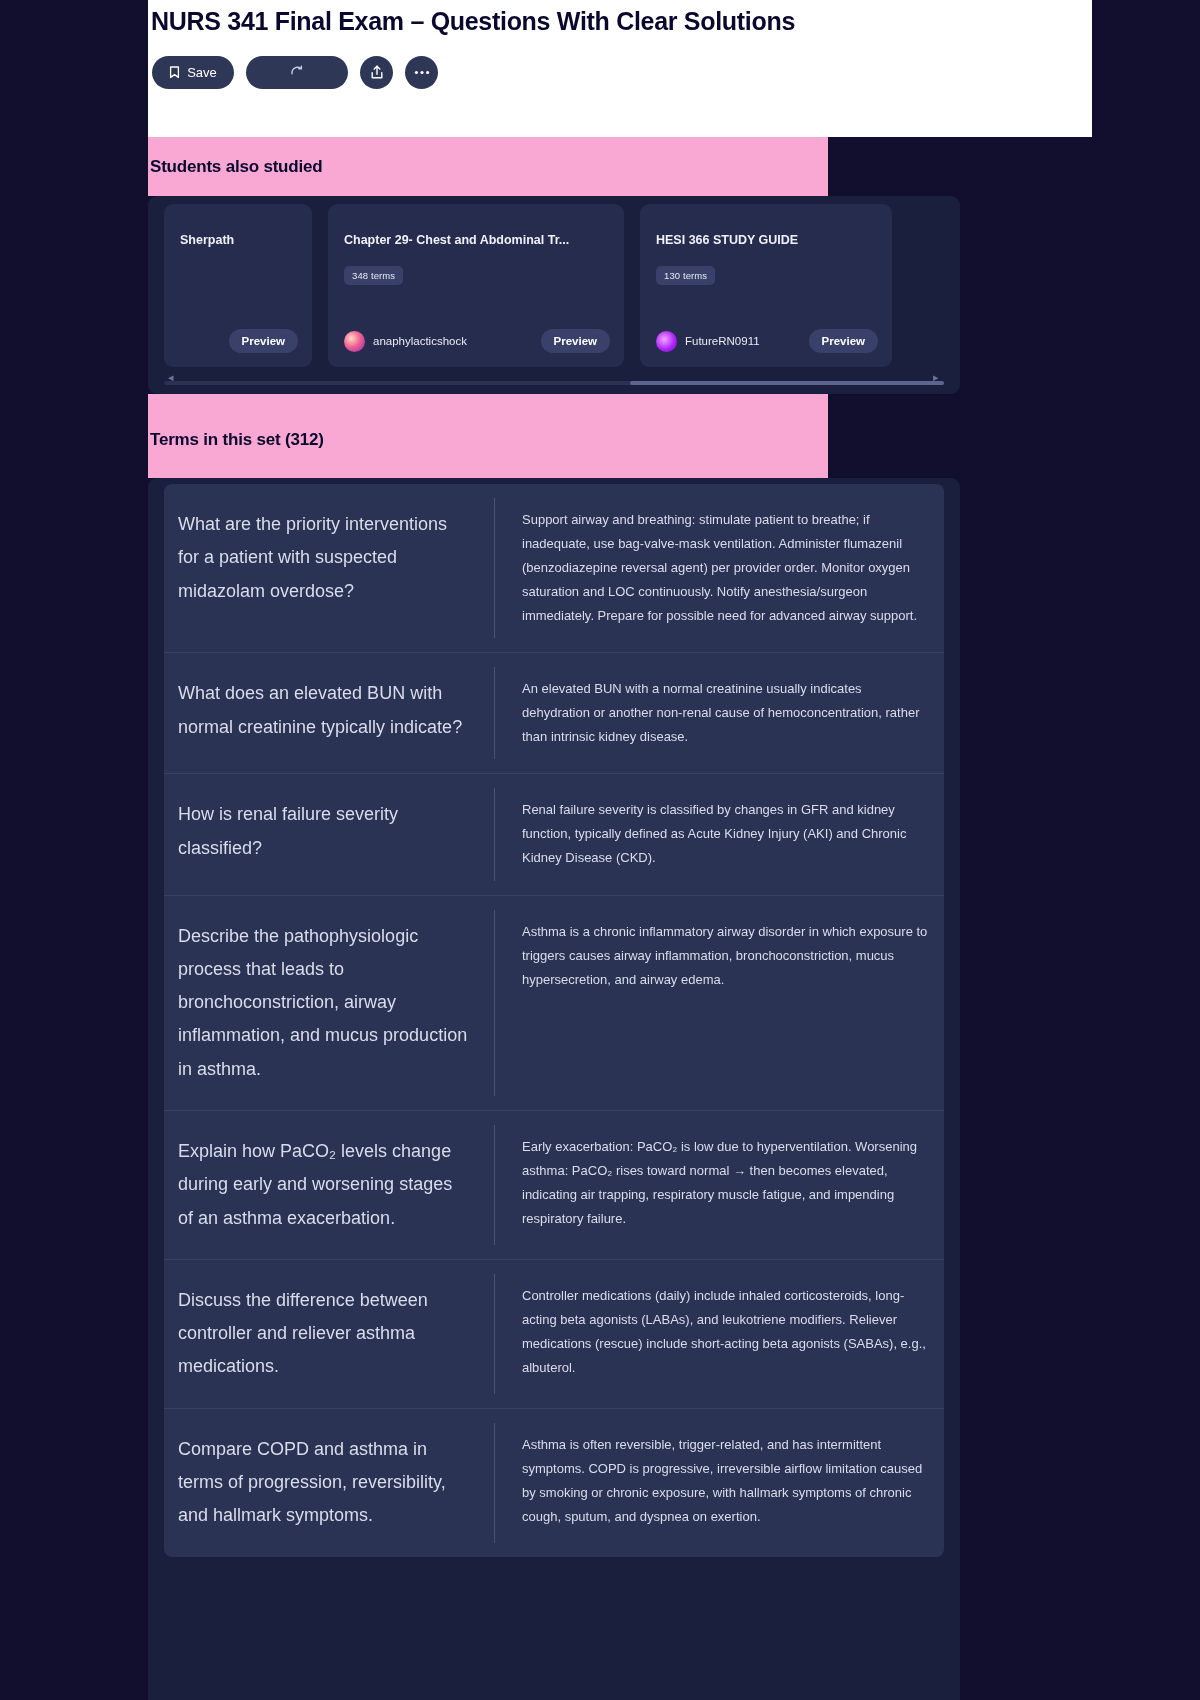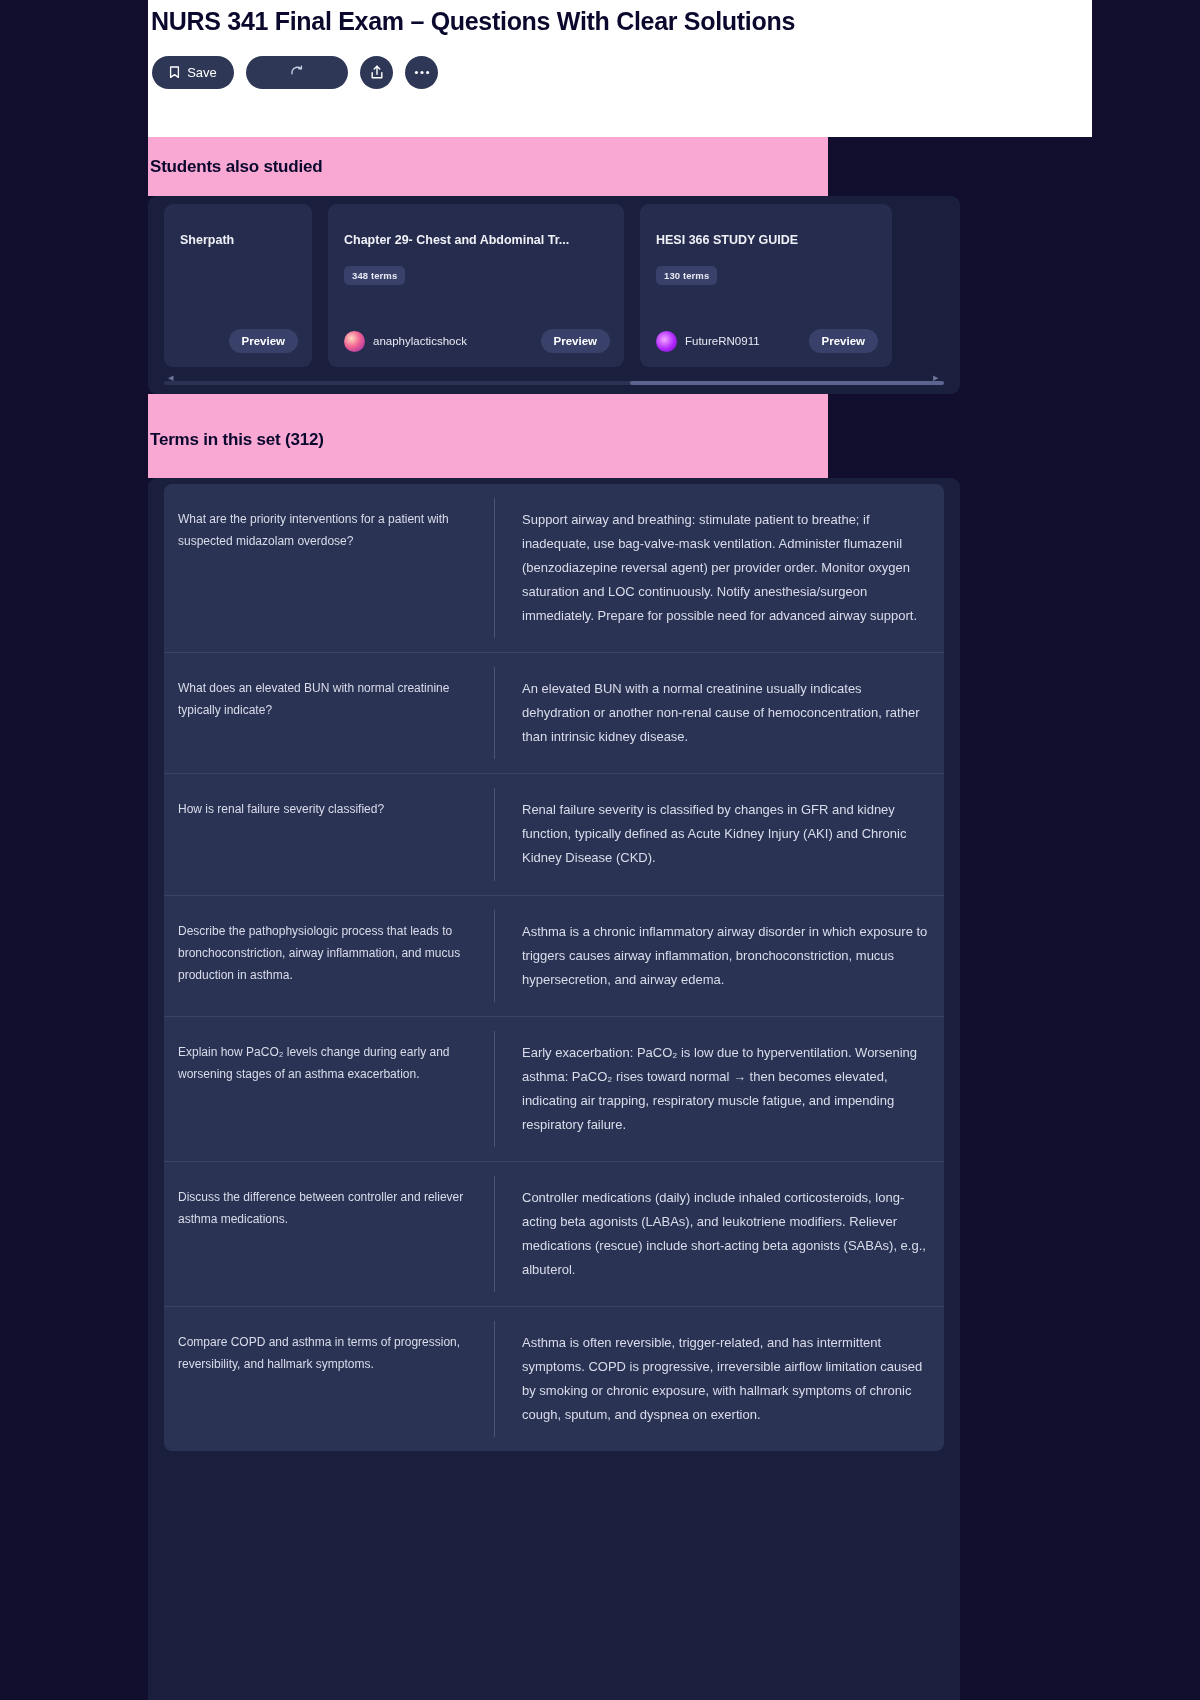--- a/index.html
+++ b/index.html
@@ -124,21 +124,21 @@
     white-space: nowrap;
     overflow: hidden;
     text-overflow: ellipsis;
   }
   .terms-badge {
     display: inline-block;
     margin-top: 17px;
     background: #39416a;
     color: #e6e8f2;
     font-size: 9.5px;
-    font-weight: bold;
+    font-weight: normal;
     border-radius: 5px;
     padding: 4px 8px;
     letter-spacing: 0.1px;
   }
   .sas-card-bottom {
     position: absolute;
     left: 16px; right: 14px; bottom: 14px;
     display: flex;
     align-items: center;
     justify-content: space-between;
@@ -216,21 +216,21 @@
     display: flex;
     align-items: flex-start;
     border-bottom: 1px solid #3a4265;
     min-height: 78px;
   }
   .term-row:last-child { border-bottom: none; }
   .term-q {
     width: 330px;
     flex: 0 0 330px;
     padding: 24px 26px 24px 14px;
-    font-size: 12px;
+    font-size: 18px;
     line-height: 1.85;
     color: #d9dcea;
   }
   .term-divider {
     width: 1px;
     align-self: stretch;
     background: #4b5478;
     margin: 14px 0;
     flex: 0 0 1px;
   }

